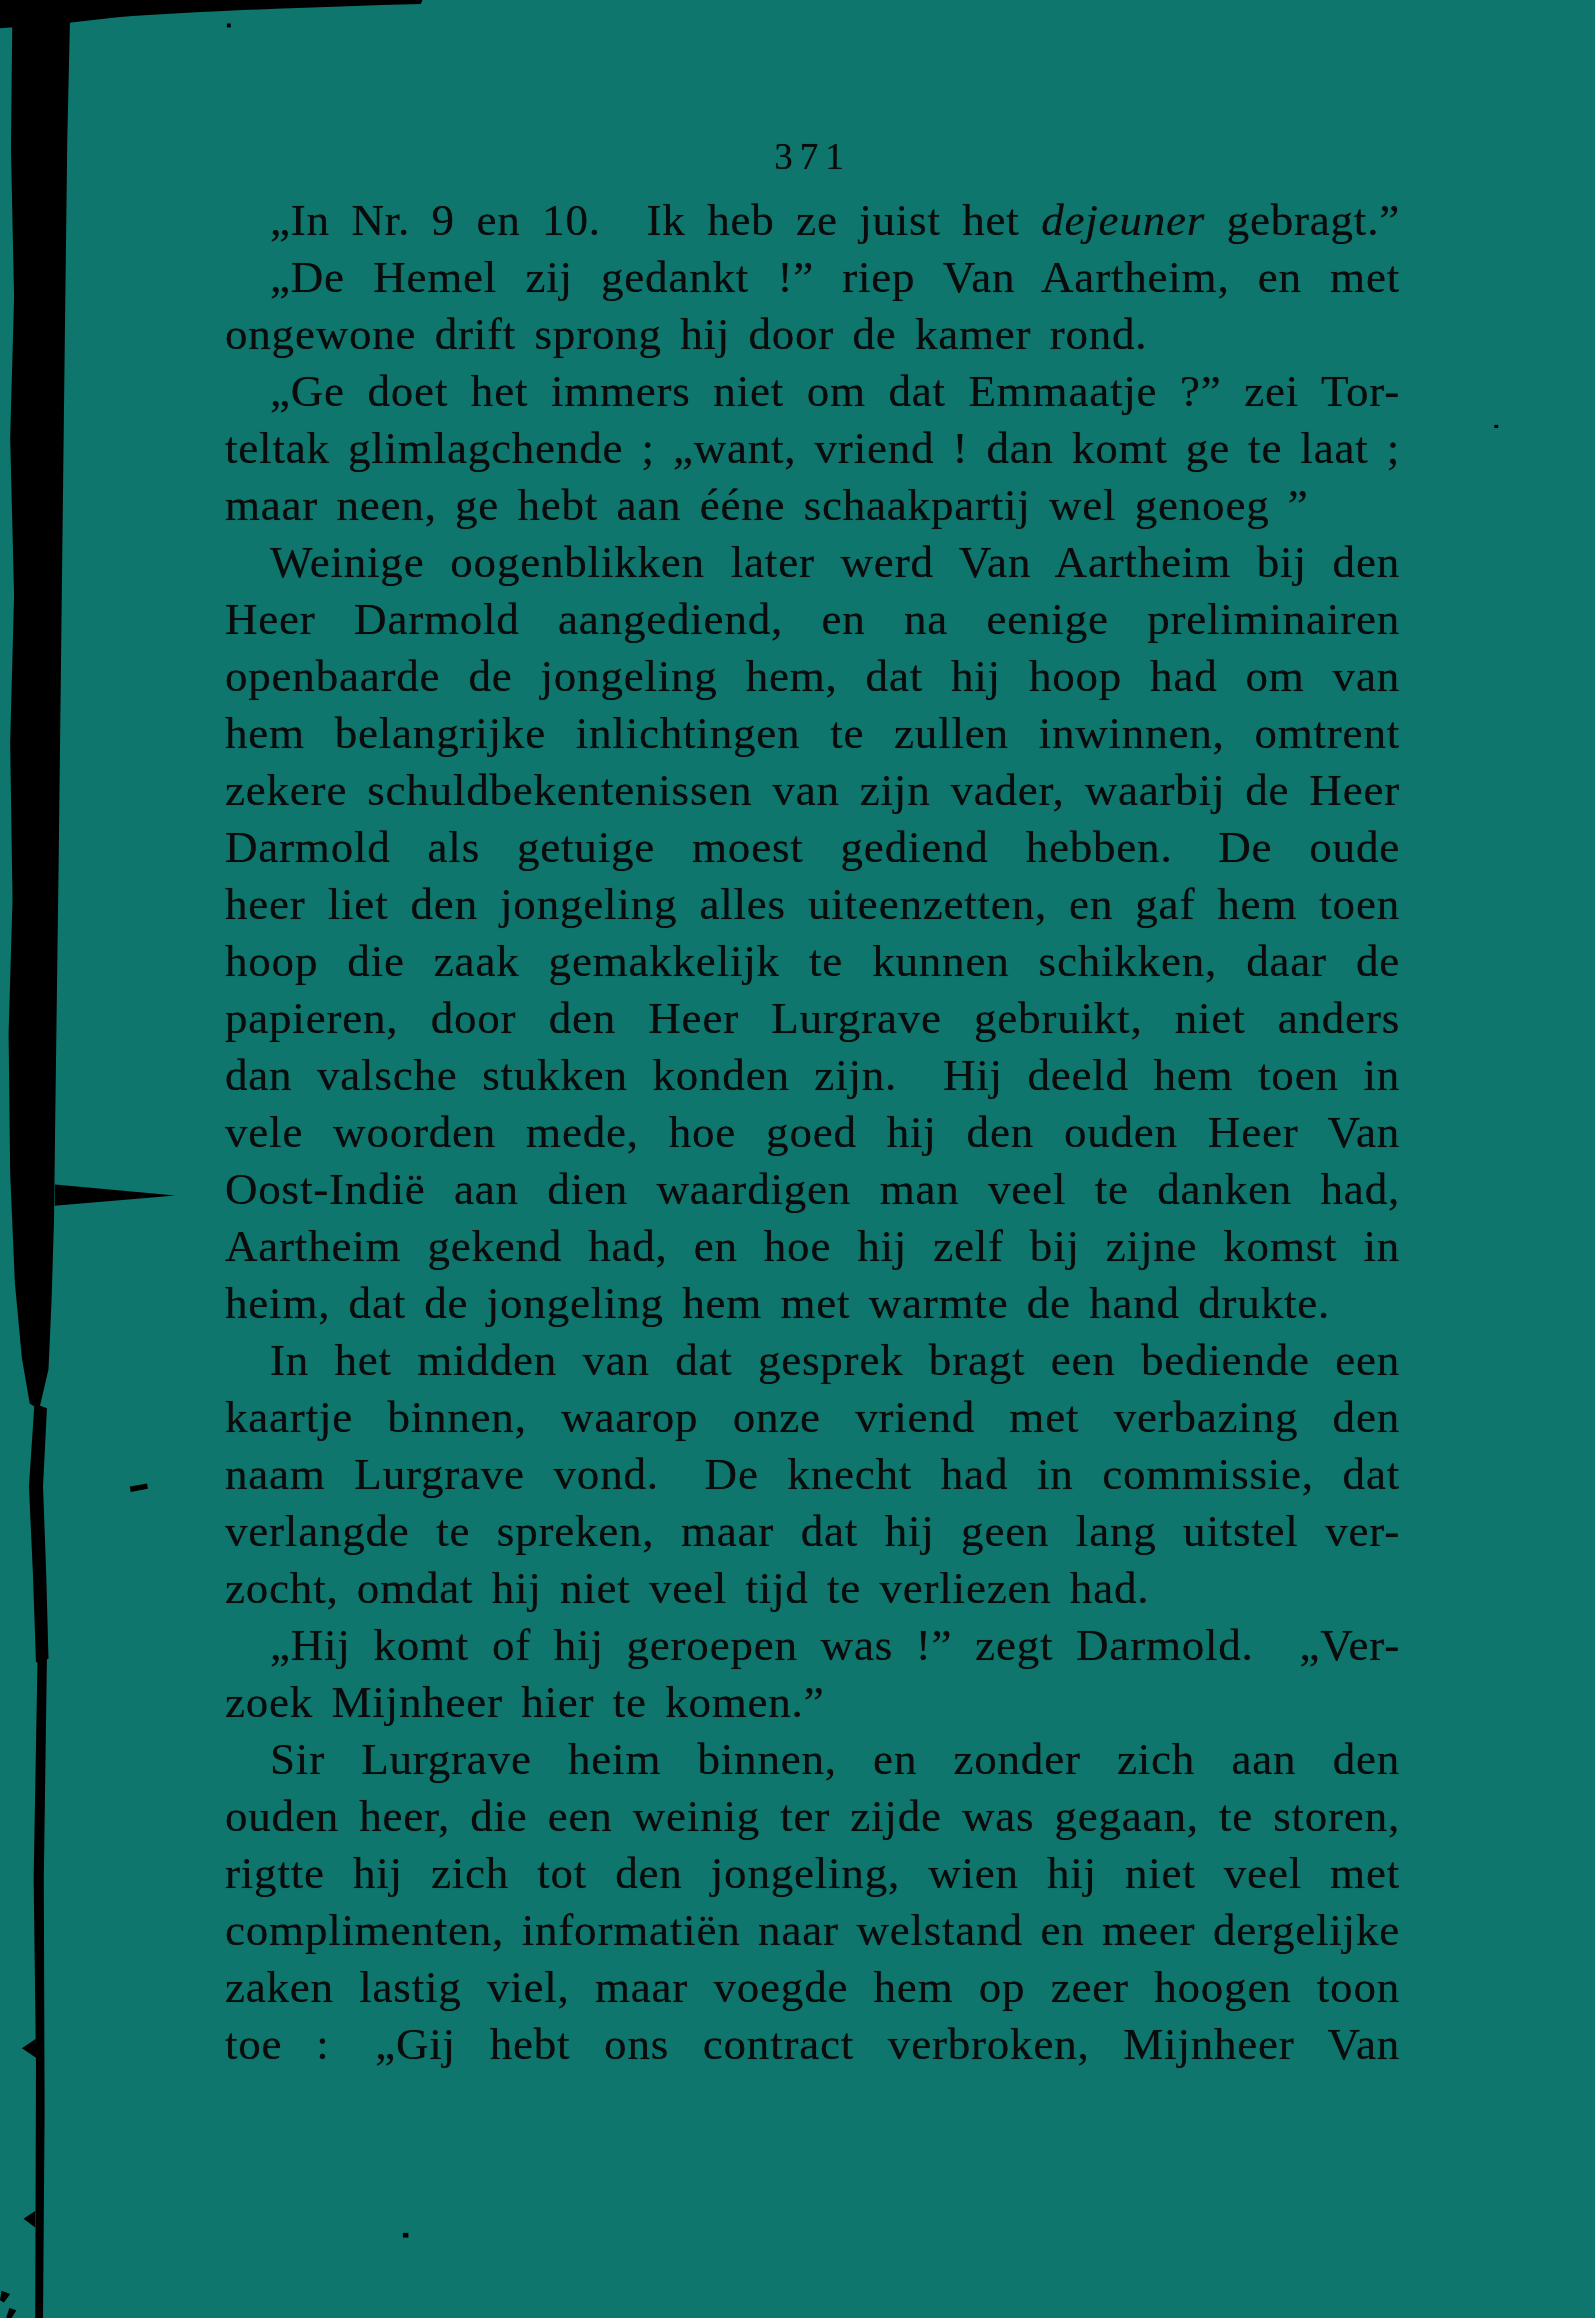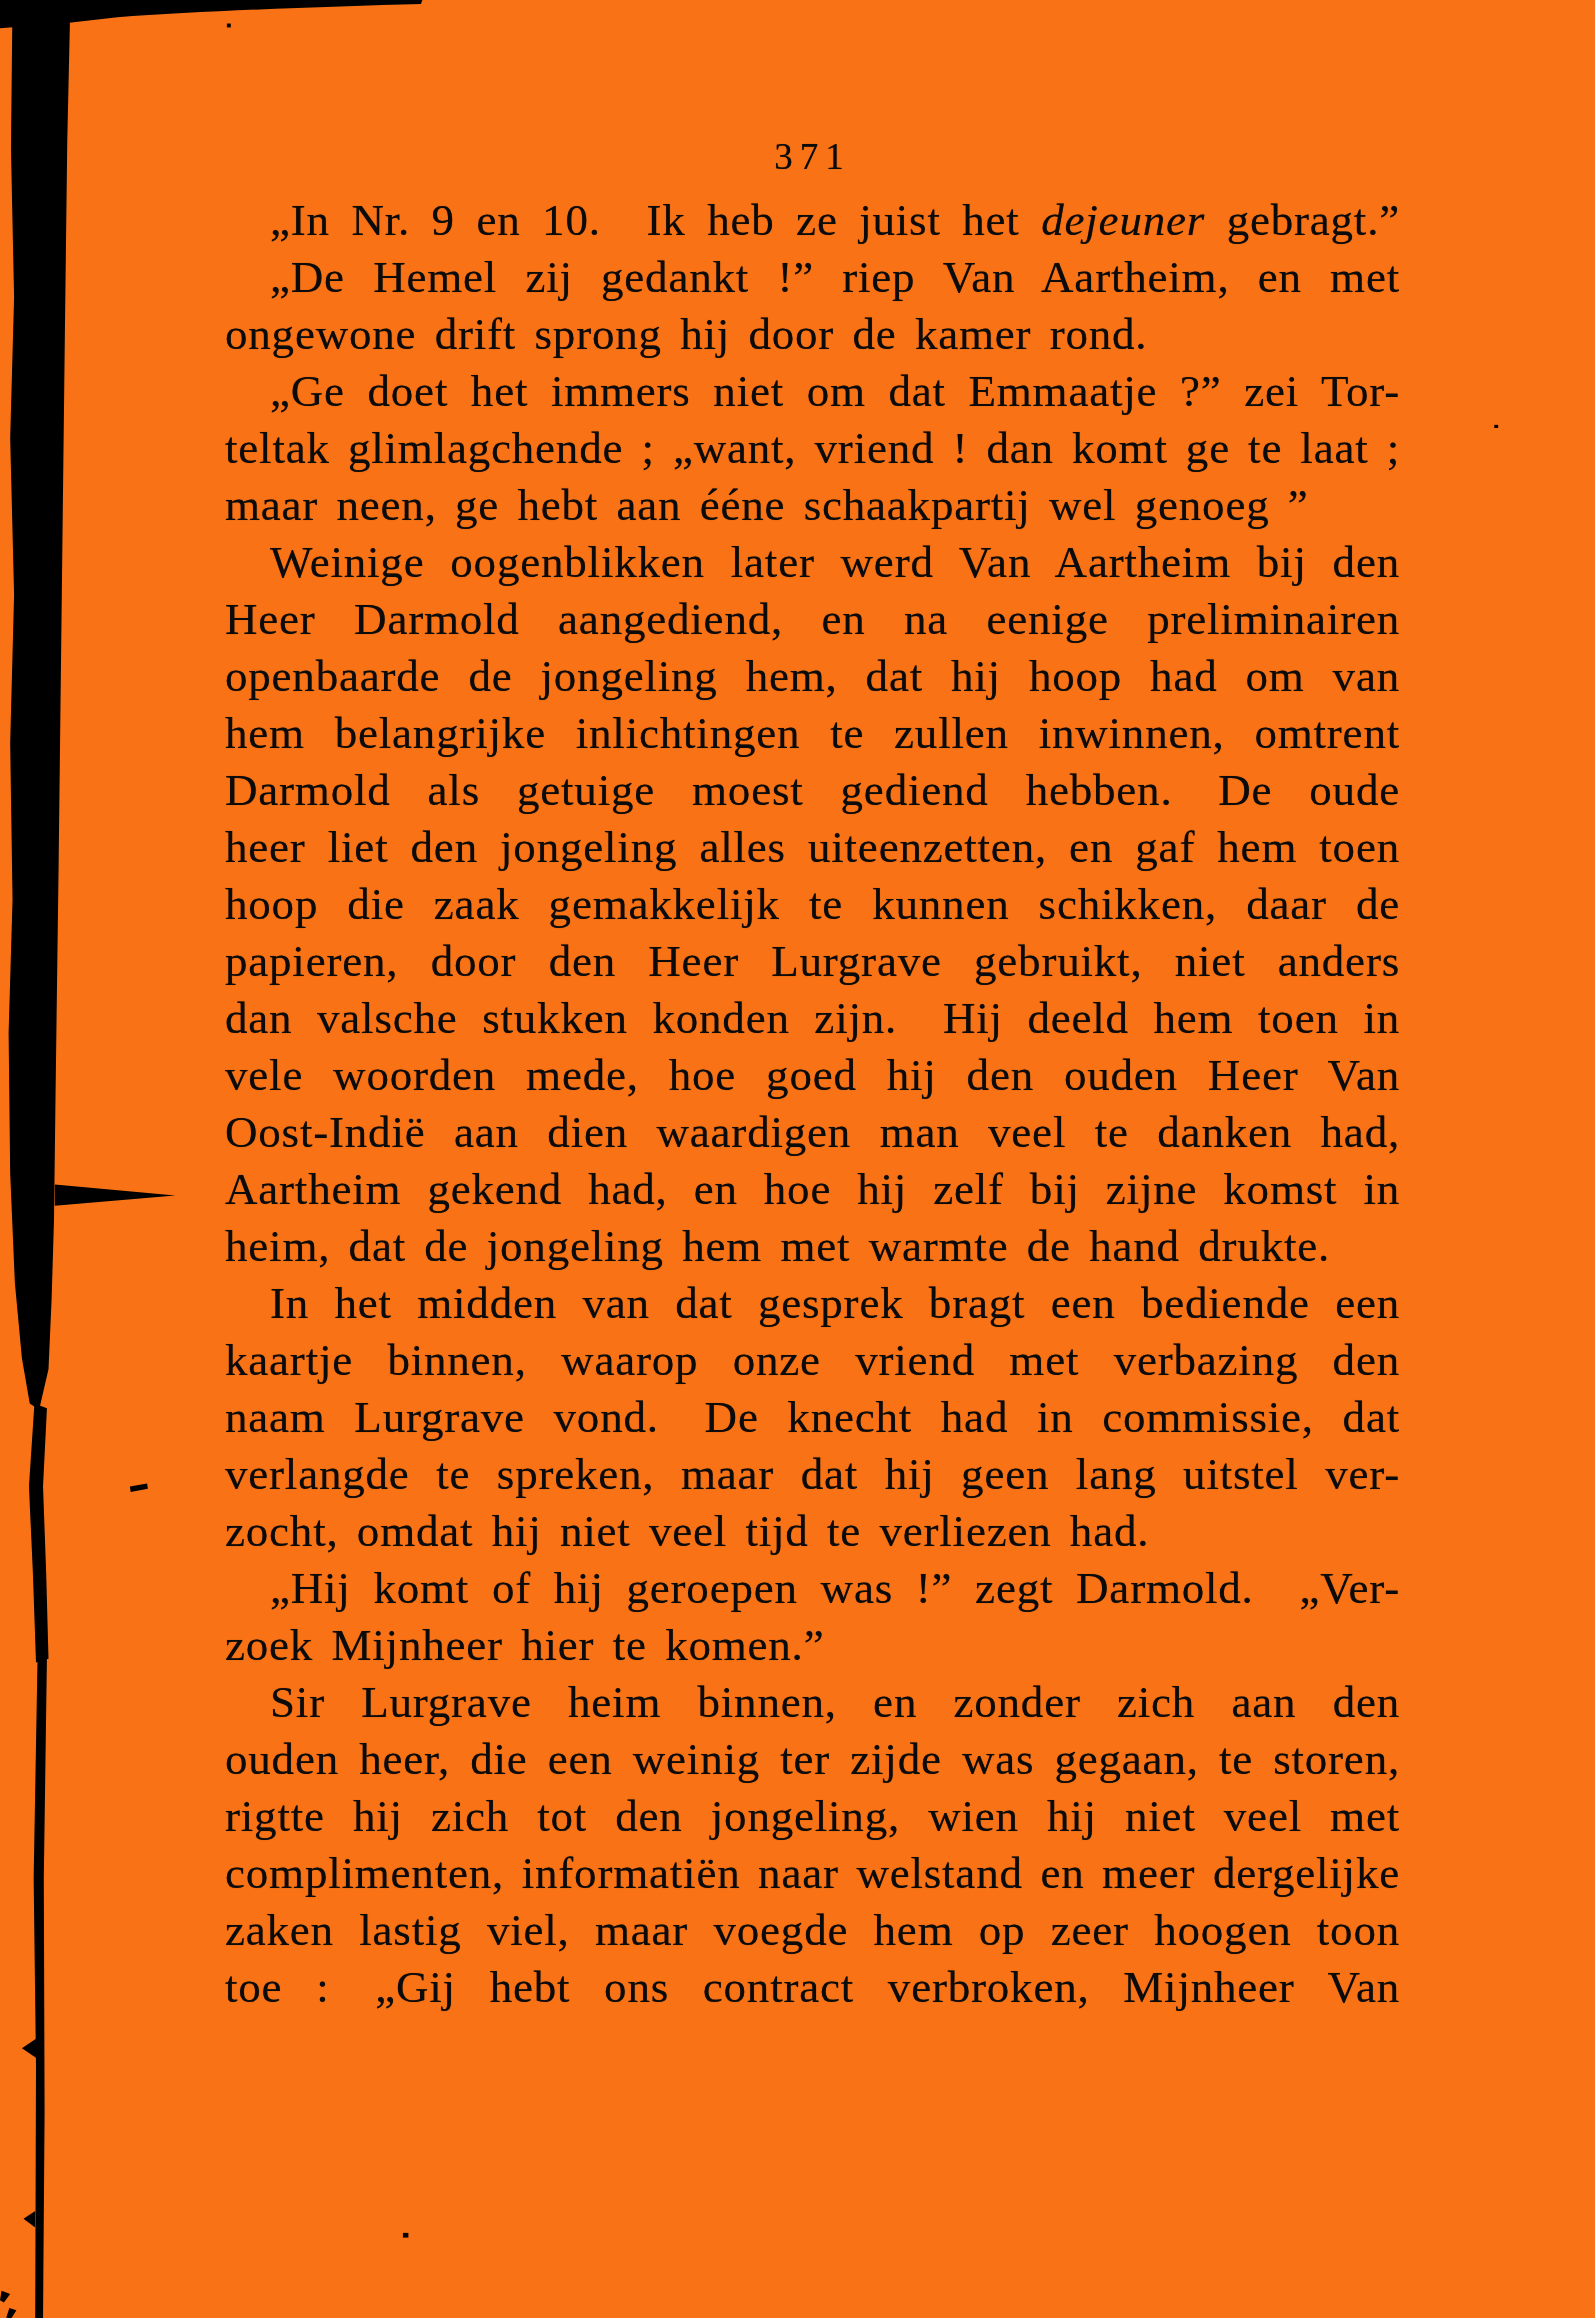--- a/index.html
+++ b/index.html
@@ -4,21 +4,21 @@
 <style>
   html, body {
     margin: 0;
     padding: 0;
     background: #ffffff;
   }
   .page {
     position: relative;
     width: 1596px;
     height: 2319px;
-    background: #f97316;
+    background: #0f766e;
     overflow: hidden;
     font-family: "Liberation Serif", "DejaVu Serif", serif;
     color: #0b0b0b;
   }
   .artifacts {
     position: absolute;
     left: 0;
     top: 0;
     width: 1596px;
     height: 2319px;
@@ -92,20 +92,21 @@
     <div class="ln in"><span>„In Nr. 9 en 10. Ik heb ze juist het </span><span class="it">dejeuner</span><span> gebragt.”</span></div>
     <div class="ln in">„De Hemel zij gedankt !” riep Van Aartheim, en met</div>
     <div class="ln end">ongewone drift sprong hij door de kamer rond.</div>
     <div class="ln in">„Ge doet het immers niet om dat Emmaatje ?” zei Tor-</div>
     <div class="ln">teltak glimlagchende ; „want, vriend ! dan komt ge te laat ;</div>
     <div class="ln end">maar neen, ge hebt aan ééne schaakpartij wel genoeg ”</div>
     <div class="ln in">Weinige oogenblikken later werd Van Aartheim bij den</div>
     <div class="ln">Heer Darmold aangediend, en na eenige preliminairen</div>
     <div class="ln">openbaarde de jongeling hem, dat hij hoop had om van</div>
     <div class="ln">hem belangrijke inlichtingen te zullen inwinnen, omtrent</div>
+    <div class="ln">zekere schuldbekentenissen van zijn vader, waarbij de Heer</div>
     <div class="ln">Darmold als getuige moest gediend hebben. De oude</div>
     <div class="ln">heer liet den jongeling alles uiteenzetten, en gaf hem toen</div>
     <div class="ln">hoop die zaak gemakkelijk te kunnen schikken, daar de</div>
     <div class="ln">papieren, door den Heer Lurgrave gebruikt, niet anders</div>
     <div class="ln">dan valsche stukken konden zijn. Hij deeld hem toen in</div>
     <div class="ln">vele woorden mede, hoe goed hij den ouden Heer Van</div>
     <div class="ln">Oost-Indië aan dien waardigen man veel te danken had,</div>
     <div class="ln">Aartheim gekend had, en hoe hij zelf bij zijne komst in</div>
     <div class="ln end">heim, dat de jongeling hem met warmte de hand drukte.</div>
     <div class="ln in">In het midden van dat gesprek bragt een bediende een</div>

